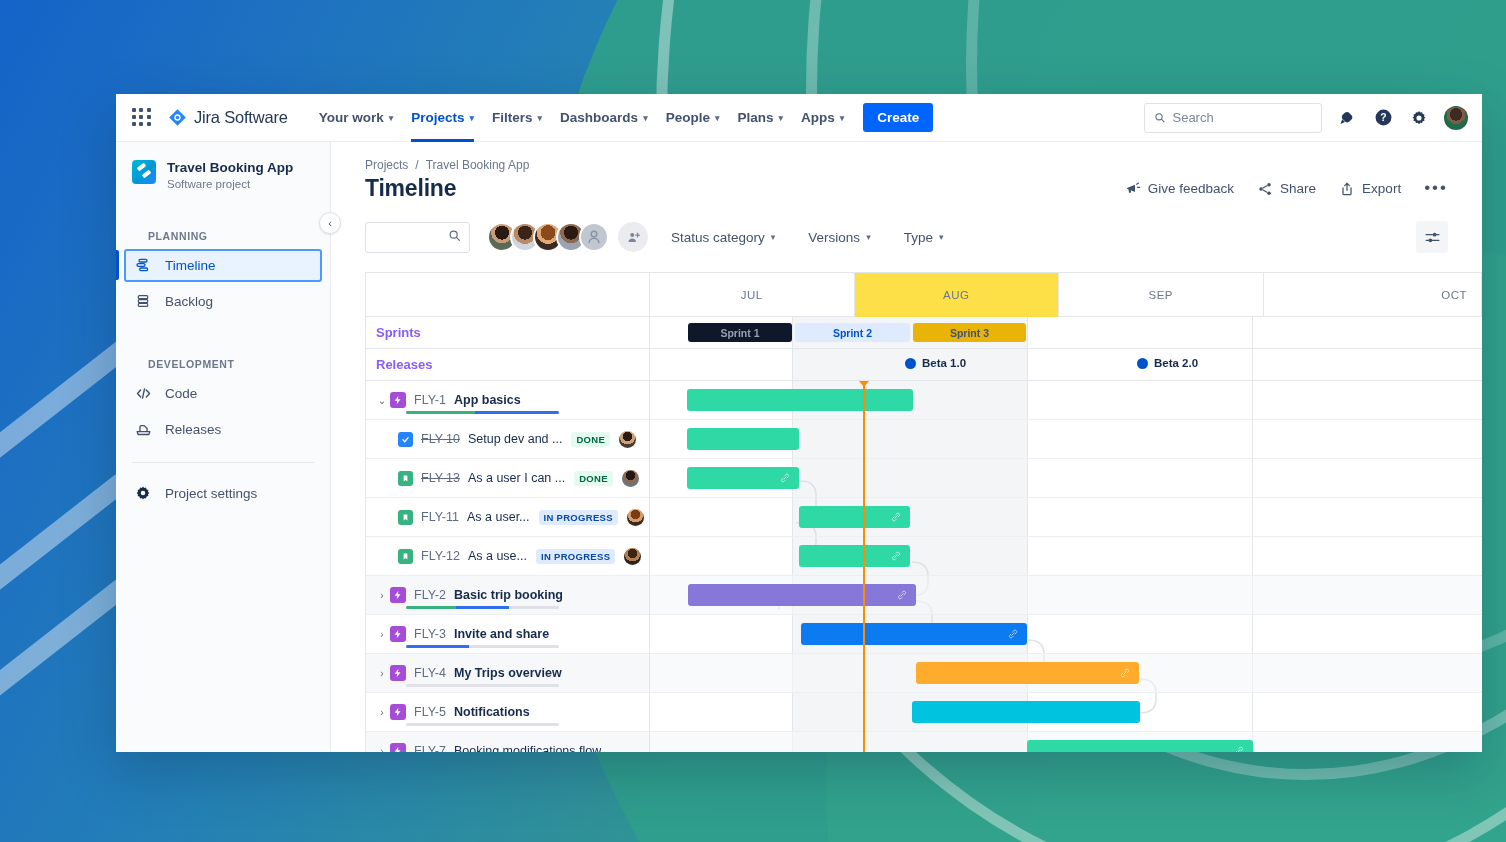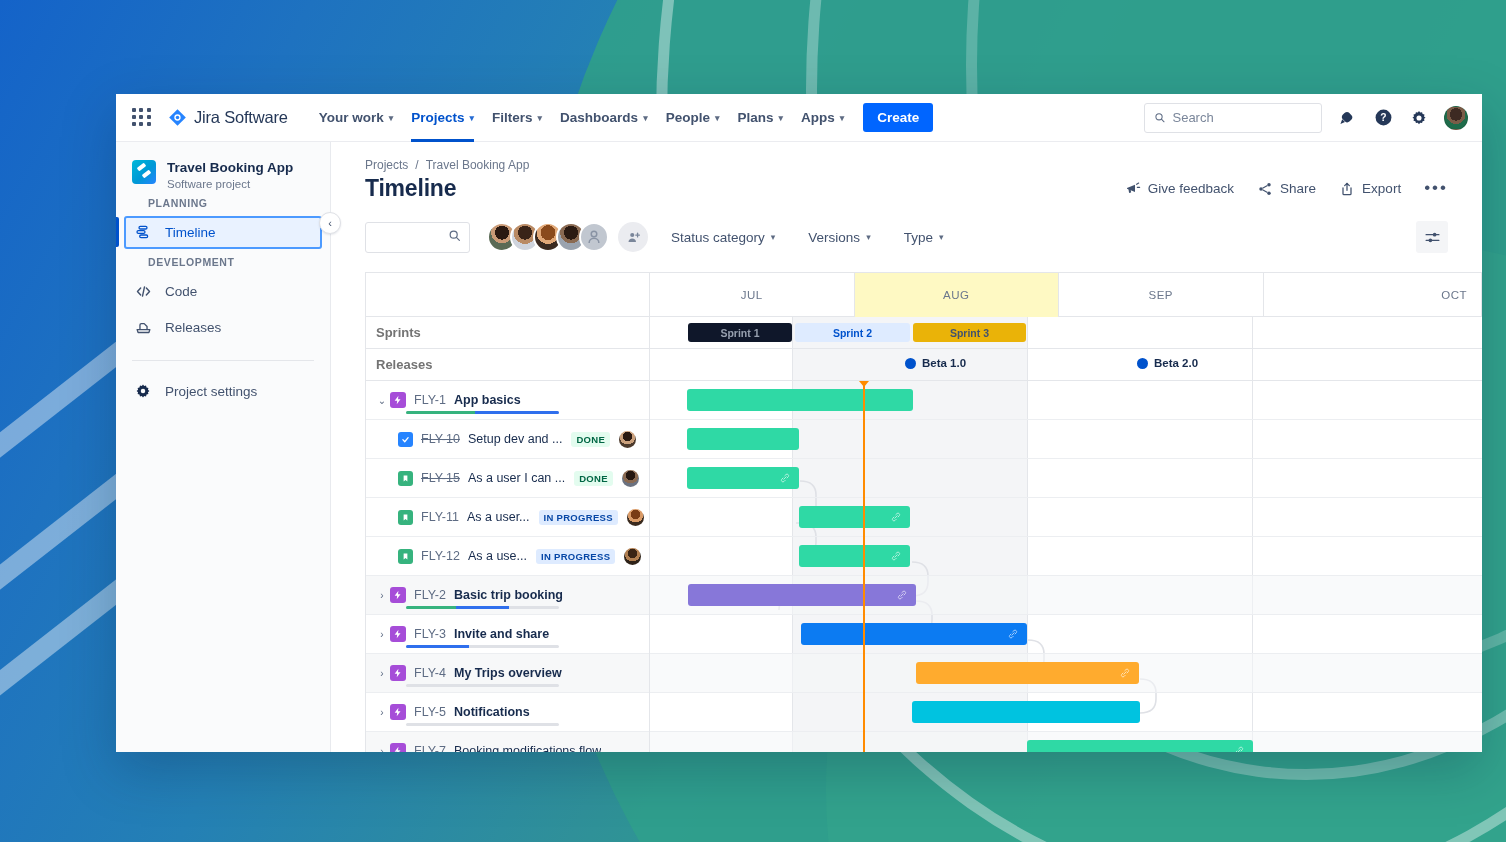--- a/index.html
+++ b/index.html
@@ -125,21 +125,21 @@
   .proj-name { font-size: 13.5px; font-weight: 700; color: #172b4d; line-height: 1.25; }
   .proj-sub { font-size: 11.5px; color: #6b778c; margin-top: 1px; }
   .collapse-btn {
     position:absolute; right: -11px; top: 70px; width: 22px; height: 22px; border-radius:50%;
     background:#fff; border:1px solid #dfe1e6; color:#42526e; font-size: 11px;
     display:flex; align-items:center; justify-content:center; cursor:pointer; z-index: 5;
     box-shadow: 0 1px 2px rgba(9,30,66,.1);
   }
   .sec-label {
     font-size: 10.5px; font-weight: 700; color: #6b778c; letter-spacing: .6px;
-    padding: 0 16px; margin: 7px 0 7px 16px; text-transform: uppercase;
+    padding: 0 16px; margin: 40px 0 7px 16px; text-transform: uppercase;
   }
   .side-item {
     display:flex; align-items:center; gap: 13px; height: 33px;
     margin: 0 8px 3px 8px; padding: 0 10px; border-radius: 3px; cursor:pointer;
     font-size: 13.5px; color: #42526e;
   }
   .side-item.active {
     background: #e9f2ff; color: #0052cc; font-weight: 500;
     box-shadow: inset 0 0 0 2px #4c9aff; border-radius: 3px;
   }
@@ -198,30 +198,30 @@
   .tl-row { display:flex; }
   .tl-left { width: 284px; flex: 0 0 284px; border-right: 1px solid #e4e6ea; }
   .tl-right { flex: 1; position: relative; }
 
   .months { display:flex; height: 44px; border-bottom:1px solid #e4e6ea; }
   .month {
     flex: 1; display:flex; align-items:center; justify-content:center;
     font-size: 11.5px; color:#6b778c; letter-spacing:.5px; font-weight:500;
     border-right:1px solid #e4e6ea; height: 44px;
   }
-  .month.shaded { background:#fef9c3; }
+  .month.shaded { background:#fde047; }
   .month.oct { justify-content:flex-end; padding-right: 14px; }
 
   .hdr-cell {
     height: 44px; border-bottom:1px solid #e4e6ea; display:flex; align-items:center;
     padding-left: 10px; font-size:13px; color:#172b4d; font-weight:600;
   }
   .row-label {
     height: 32px; border-bottom:1px solid #e4e6ea; display:flex; align-items:center;
-    padding-left: 10px; font-size:13px; color:#737373; font-weight:600;
+    padding-left: 10px; font-size:13px; color:#8b5cf6; font-weight:600;
   }
 
   .lane { position: relative; height: 32px; border-bottom:1px solid #e4e6ea; }
   .colline { position:absolute; top:0; bottom:0; width:1px; background:#e4e6ea; }
   .aug-shade { position:absolute; top:0; bottom:0; background:#f4f5f7; }
 
   .sprint-chip {
     position:absolute; top: 6px; height: 19px; border-radius: 3px;
     font-size: 10.5px; font-weight: 700; display:flex; align-items:center; justify-content:center;
     cursor: pointer;
@@ -401,20 +401,30 @@
         <span class="side-icon">
           <svg width="16" height="16" viewBox="0 0 24 24">
             <rect x="6" y="3.5" width="12" height="4" rx="2" fill="none" stroke="#0052cc" stroke-width="1.9"></rect>
             <rect x="3" y="10" width="12" height="4" rx="2" fill="none" stroke="#0052cc" stroke-width="1.9"></rect>
             <rect x="7" y="16.5" width="12" height="4" rx="2" fill="none" stroke="#0052cc" stroke-width="1.9"></rect>
           </svg>
         </span>
         <span>Timeline</span>
       </div>
 
+      <div class="side-item">
+        <span class="side-icon">
+          <svg width="16" height="16" viewBox="0 0 24 24">
+            <rect x="5" y="4" width="14" height="4.5" rx="1.4" fill="none" stroke="#42526e" stroke-width="1.8"></rect>
+            <rect x="5" y="9.8" width="14" height="4.5" rx="1.4" fill="none" stroke="#42526e" stroke-width="1.8"></rect>
+            <rect x="5" y="15.6" width="14" height="4.5" rx="1.4" fill="none" stroke="#42526e" stroke-width="1.8"></rect>
+          </svg>
+        </span>
+        <span>Backlog</span>
+      </div>
 
 
       <div class="sec-label">DEVELOPMENT</div>
 
       <div class="side-item">
         <span class="side-icon">
           <svg width="17" height="17" viewBox="0 0 24 24">
             <polyline points="8,7 3.5,12 8,17" fill="none" stroke="#42526e" stroke-width="2" stroke-linecap="round" stroke-linejoin="round"></polyline>
             <polyline points="16,7 20.5,12 16,17" fill="none" stroke="#42526e" stroke-width="2" stroke-linecap="round" stroke-linejoin="round"></polyline>
             <line x1="13.4" y1="5.6" x2="10.6" y2="18.4" stroke="#42526e" stroke-width="2" stroke-linecap="round"></line>
@@ -631,21 +641,21 @@
               <span class="badge b-done">DONE</span>
               <span class="mini-av ma1"></span>
             </div>
 
             <div class="irow" style="padding-left:32px">
               <span class="story-ico">
                 <svg width="9" height="9" viewBox="0 0 24 24">
                     <path d="M7 4h10v16l-5-4-5 4z" fill="#fff"></path>
                   </svg>
               </span>
-              <span class="key struck">FLY-15</span>
+              <span class="key struck">FLY-13</span>
               <span class="summ">As a user I can ...</span>
               <span class="badge b-done">DONE</span>
               <span class="mini-av ma2"></span>
             </div>
 
             <div class="irow" style="padding-left:32px">
               <span class="story-ico">
                 <svg width="9" height="9" viewBox="0 0 24 24">
                     <path d="M7 4h10v16l-5-4-5 4z" fill="#fff"></path>
                   </svg>

